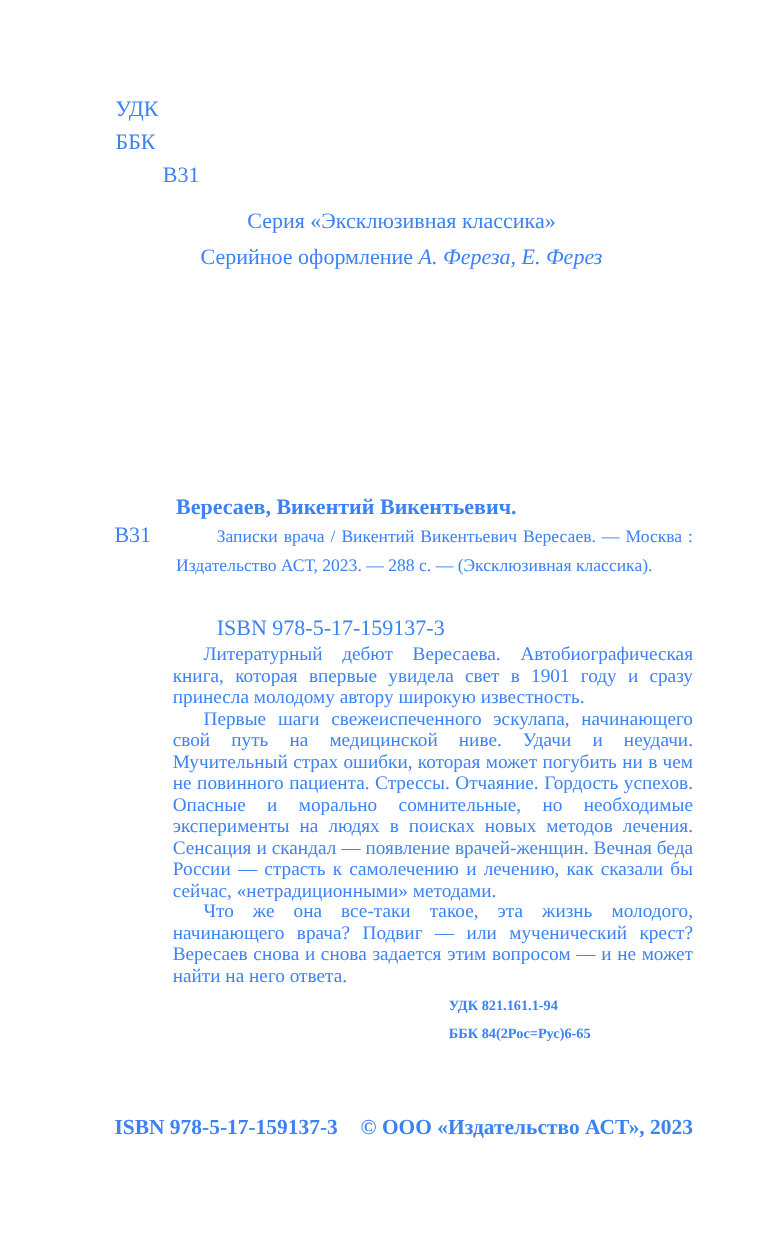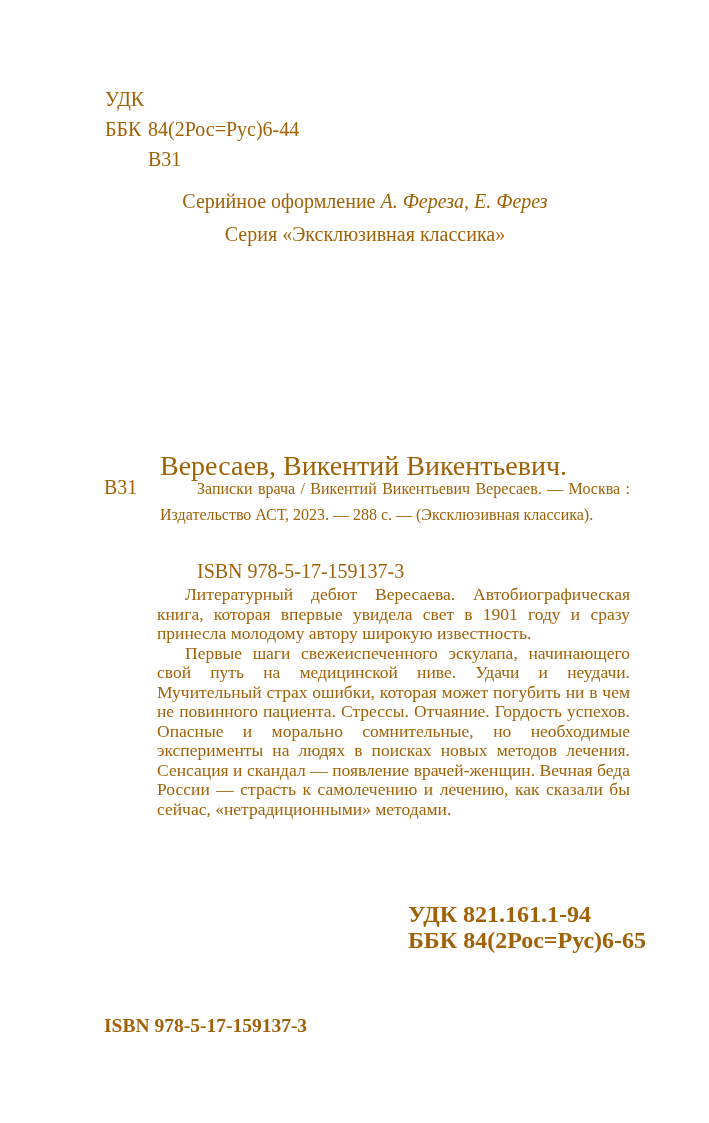--- a/index.html
+++ b/index.html
@@ -1,21 +1,21 @@
 <!DOCTYPE html>
 <html><head>
 <meta charset="utf-8">
 <style>
   html, body { margin: 0; padding: 0; background: #ffffff; }
   .page {
     position: relative;
     width: 709px;
     height: 1123px;
     background: #ffffff;
-    color: #a16207;
+    color: #3b82f6;
     font-family: "Liberation Serif", "DejaVu Serif", serif;
     overflow: hidden;
   }
   .top-codes {
     position: absolute;
     left: 105px;
     top: 84px;
     font-size: 20px;
     line-height: 30px;
   }
@@ -28,22 +28,22 @@
     width: 570px;
     text-align: center;
     font-size: 20px;
     line-height: 33px;
   }
   .series-designers { font-style: italic; }
   .card-author-heading {
     position: absolute;
     left: 160px;
     top: 450px;
-    font-size: 28px;
-    font-weight: normal;
+    font-size: 20px;
+    font-weight: bold;
   }
   .card-author-sign {
     position: absolute;
     left: 104px;
     top: 476px;
     font-size: 20px;
   }
   .card-description {
     position: absolute;
     left: 160px;
@@ -67,21 +67,21 @@
     width: 473px;
     font-size: 17.5px;
     line-height: 19.5px;
     text-align: justify;
   }
   .annotation p { margin: 0; text-indent: 28px; }
   .bottom-codes {
     position: absolute;
     left: 408px;
     top: 901px;
-    font-size: 24px;
+    font-size: 13px;
     line-height: 26px;
     font-weight: bold;
     white-space: nowrap;
   }
   .footer {
     position: absolute;
     left: 104px;
     right: 79px;
     top: 1015px;
     display: flex;
@@ -95,45 +95,46 @@
 <body>
 
 <div class="page">
 
   <div class="top-codes">
     <div class="code-row">
       <span class="code-label">УДК</span>
     </div>
     <div class="code-row">
       <span class="code-label">ББК</span>
-      <span>84(2Рос=Рус)6-44</span>
     </div>
     <div class="code-row">
       <span class="code-label"></span>
       <span>В31</span>
     </div>
   </div>
 
   <div class="series-block">
+    <div>Серия «Эксклюзивная классика»</div>
     <div><span>Серийное оформление</span> <span class="series-designers">А. Фереза, Е. Ферез</span></div>
-    <div>Серия «Эксклюзивная классика»</div>
   </div>
 
   <div class="card-author-heading">Вересаев, Викентий Викентьевич.</div>
   <div class="card-author-sign">В31</div>
   <div class="card-description">Записки врача / Викентий Викентьевич Вересаев. — Москва : Издательство АСТ, 2023. — 288 с. — (Эксклюзивная классика).</div>
   <div class="card-isbn">ISBN 978-5-17-159137-3</div>
 
   <div class="annotation">
     <p>Литературный дебют Вересаева. Автобиографическая книга, которая впервые увидела свет в 1901 году и сразу принесла молодому автору широкую известность.</p>
     <p>Первые шаги свежеиспеченного эскулапа, начинающего свой путь на медицинской ниве. Удачи и неудачи. Мучительный страх ошибки, которая может погубить ни в чем не повинного пациента. Стрессы. Отчаяние. Гордость успехов. Опасные и морально сомнительные, но необходимые эксперименты на людях в поисках новых методов лечения. Сенсация и скандал — появление врачей-женщин. Вечная беда России — страсть к самолечению и лечению, как сказали бы сейчас, «нетрадиционными» методами.</p>
+    <p>Что же она все-таки такое, эта жизнь молодого, начинающего врача? Подвиг — или мученический крест? Вересаев снова и снова задается этим вопросом — и не может найти на него ответа.</p>
   </div>
 
   <div class="bottom-codes">
     <div>УДК 821.161.1-94</div>
     <div>ББК 84(2Рос=Рус)6-65</div>
   </div>
 
   <div class="footer">
     <span>ISBN 978-5-17-159137-3</span>
+    <span>© ООО «Издательство АСТ», 2023</span>
   </div>
 
 </div>
 
 </body></html>

